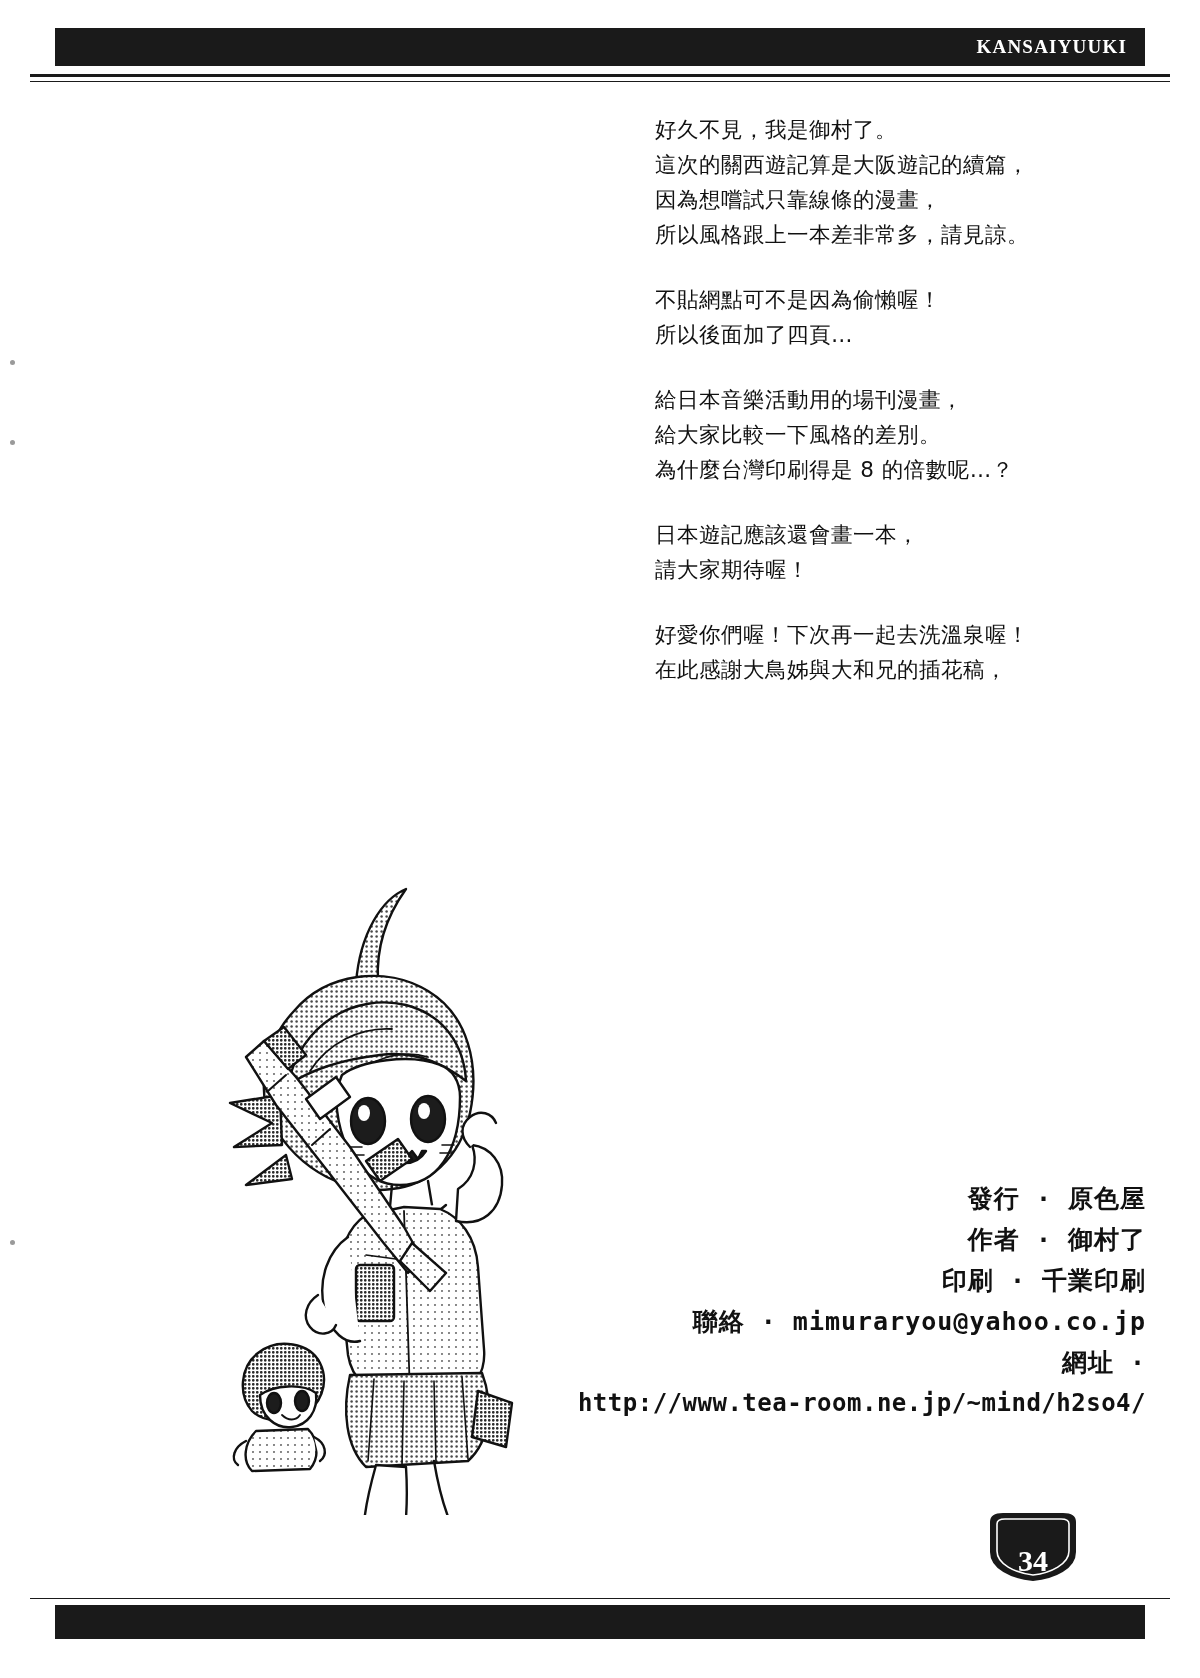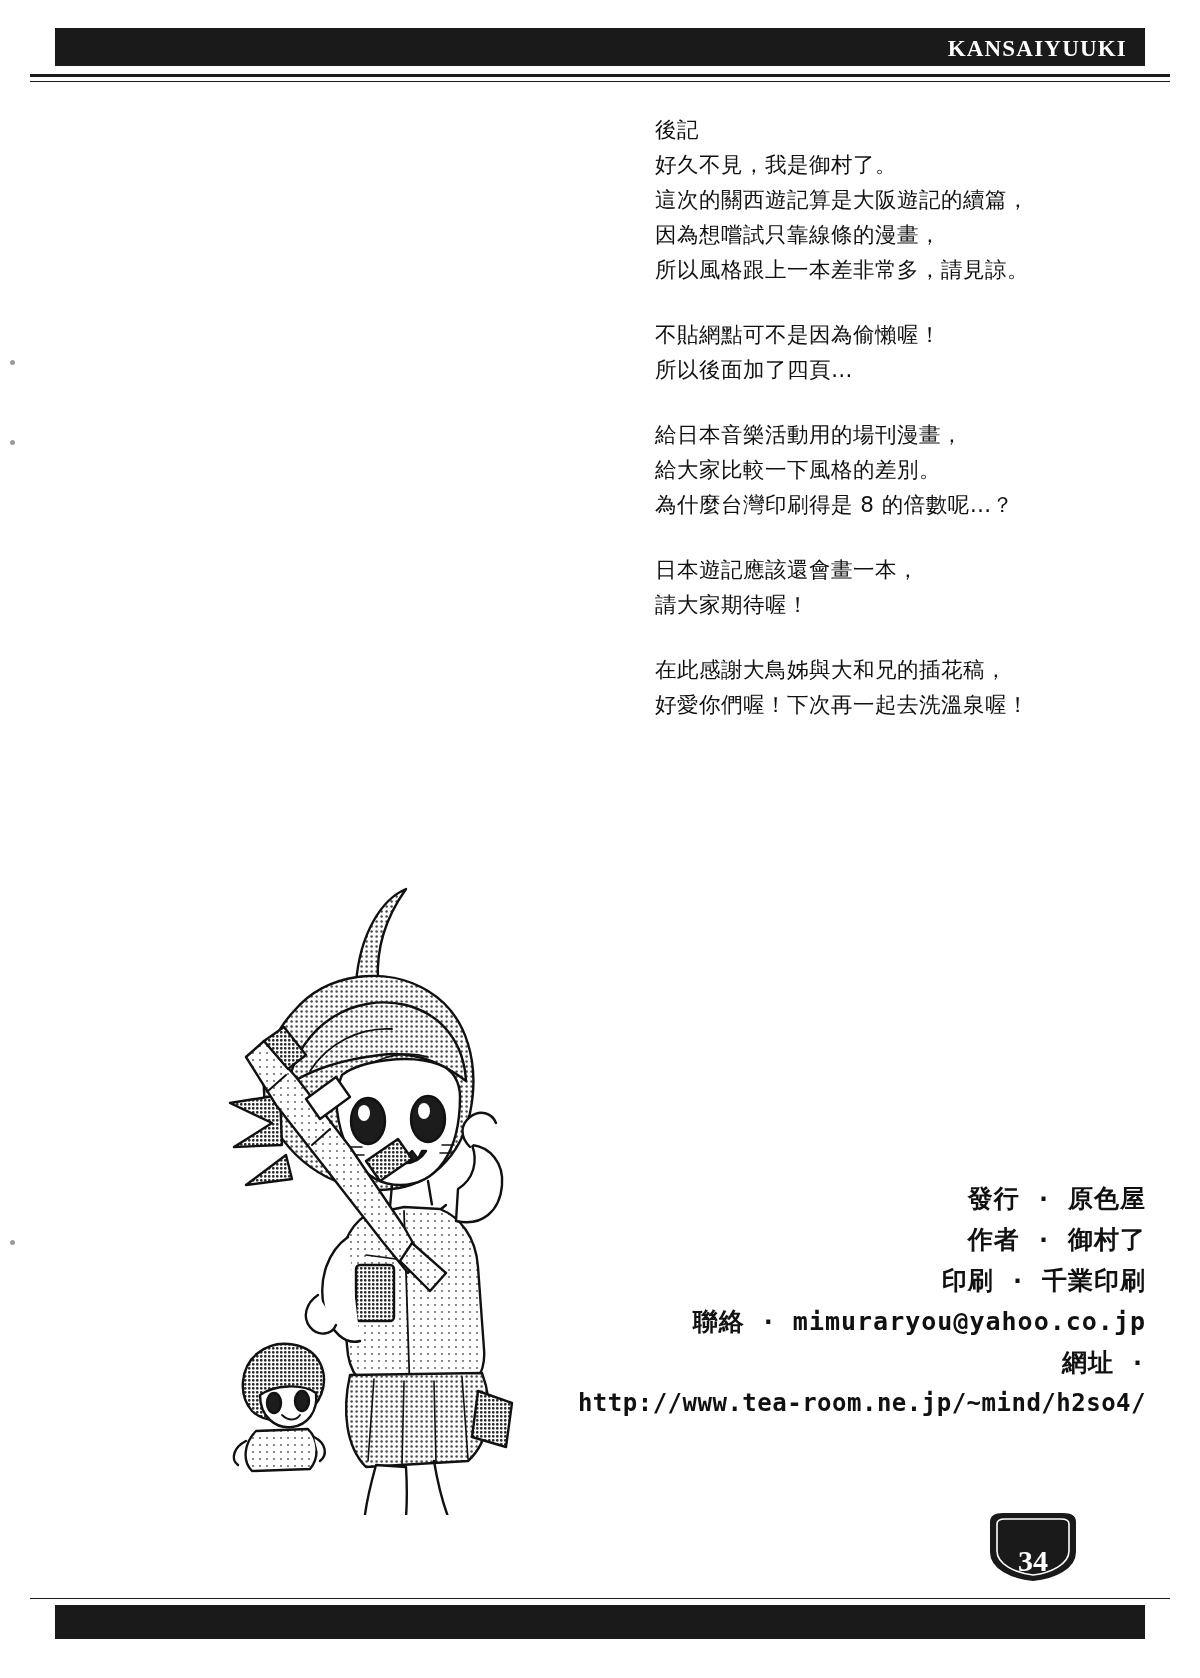--- a/index.html
+++ b/index.html
@@ -27,21 +27,21 @@
     height: 38px;
     background: #1a1a1a;
   }
   .header-title {
     position: absolute;
     right: 18px;
     top: 8px;
     color: #ffffff;
     font-family: "Liberation Serif", serif;
     font-weight: bold;
-    font-size: 23px;
+    font-size: 19px;
     letter-spacing: 1.2px;
   }
   .header-rule {
     position: absolute;
     left: 30px;
     top: 74px;
     width: 1140px;
     height: 3px;
     background: #1a1a1a;
   }
@@ -160,42 +160,41 @@
   </div>
   <div class="header-rule"></div>
   <div class="header-rule2"></div>
 
   <div class="mark" style="left:10px; top:360px;"></div>
   <div class="mark" style="left:10px; top:440px;"></div>
   <div class="mark" style="left:10px; top:1240px;"></div>
 
   <div class="afterword">
     <p>
-      <span class="ln">後記</span>
       <span class="ln">好久不見，我是御村了。</span>
       <span class="ln">這次的關西遊記算是大阪遊記的續篇，</span>
       <span class="ln">因為想嚐試只靠線條的漫畫，</span>
       <span class="ln">所以風格跟上一本差非常多，請見諒。</span>
     </p>
     <p>
       <span class="ln">不貼網點可不是因為偷懶喔！</span>
       <span class="ln">所以後面加了四頁…</span>
     </p>
     <p>
       <span class="ln">給日本音樂活動用的場刊漫畫，</span>
       <span class="ln">給大家比較一下風格的差別。</span>
       <span class="ln">為什麼台灣印刷得是 8 的倍數呢…？</span>
     </p>
     <p>
       <span class="ln">日本遊記應該還會畫一本，</span>
       <span class="ln">請大家期待喔！</span>
     </p>
     <p>
+      <span class="ln">好愛你們喔！下次再一起去洗溫泉喔！</span>
       <span class="ln">在此感謝大鳥姊與大和兄的插花稿，</span>
-      <span class="ln">好愛你們喔！下次再一起去洗溫泉喔！</span>
     </p>
   </div>
 
   <div class="illustration">
     <svg width="360" height="660" viewBox="0 0 360 660" xmlns="http://www.w3.org/2000/svg">
       <defs>
         <pattern id="halftone" width="5" height="5" patternUnits="userSpaceOnUse">
           <rect width="5" height="5" fill="#ffffff"></rect>
           <circle cx="1.6" cy="1.6" r="1.25" fill="#4a4a4a"></circle>
         </pattern>

